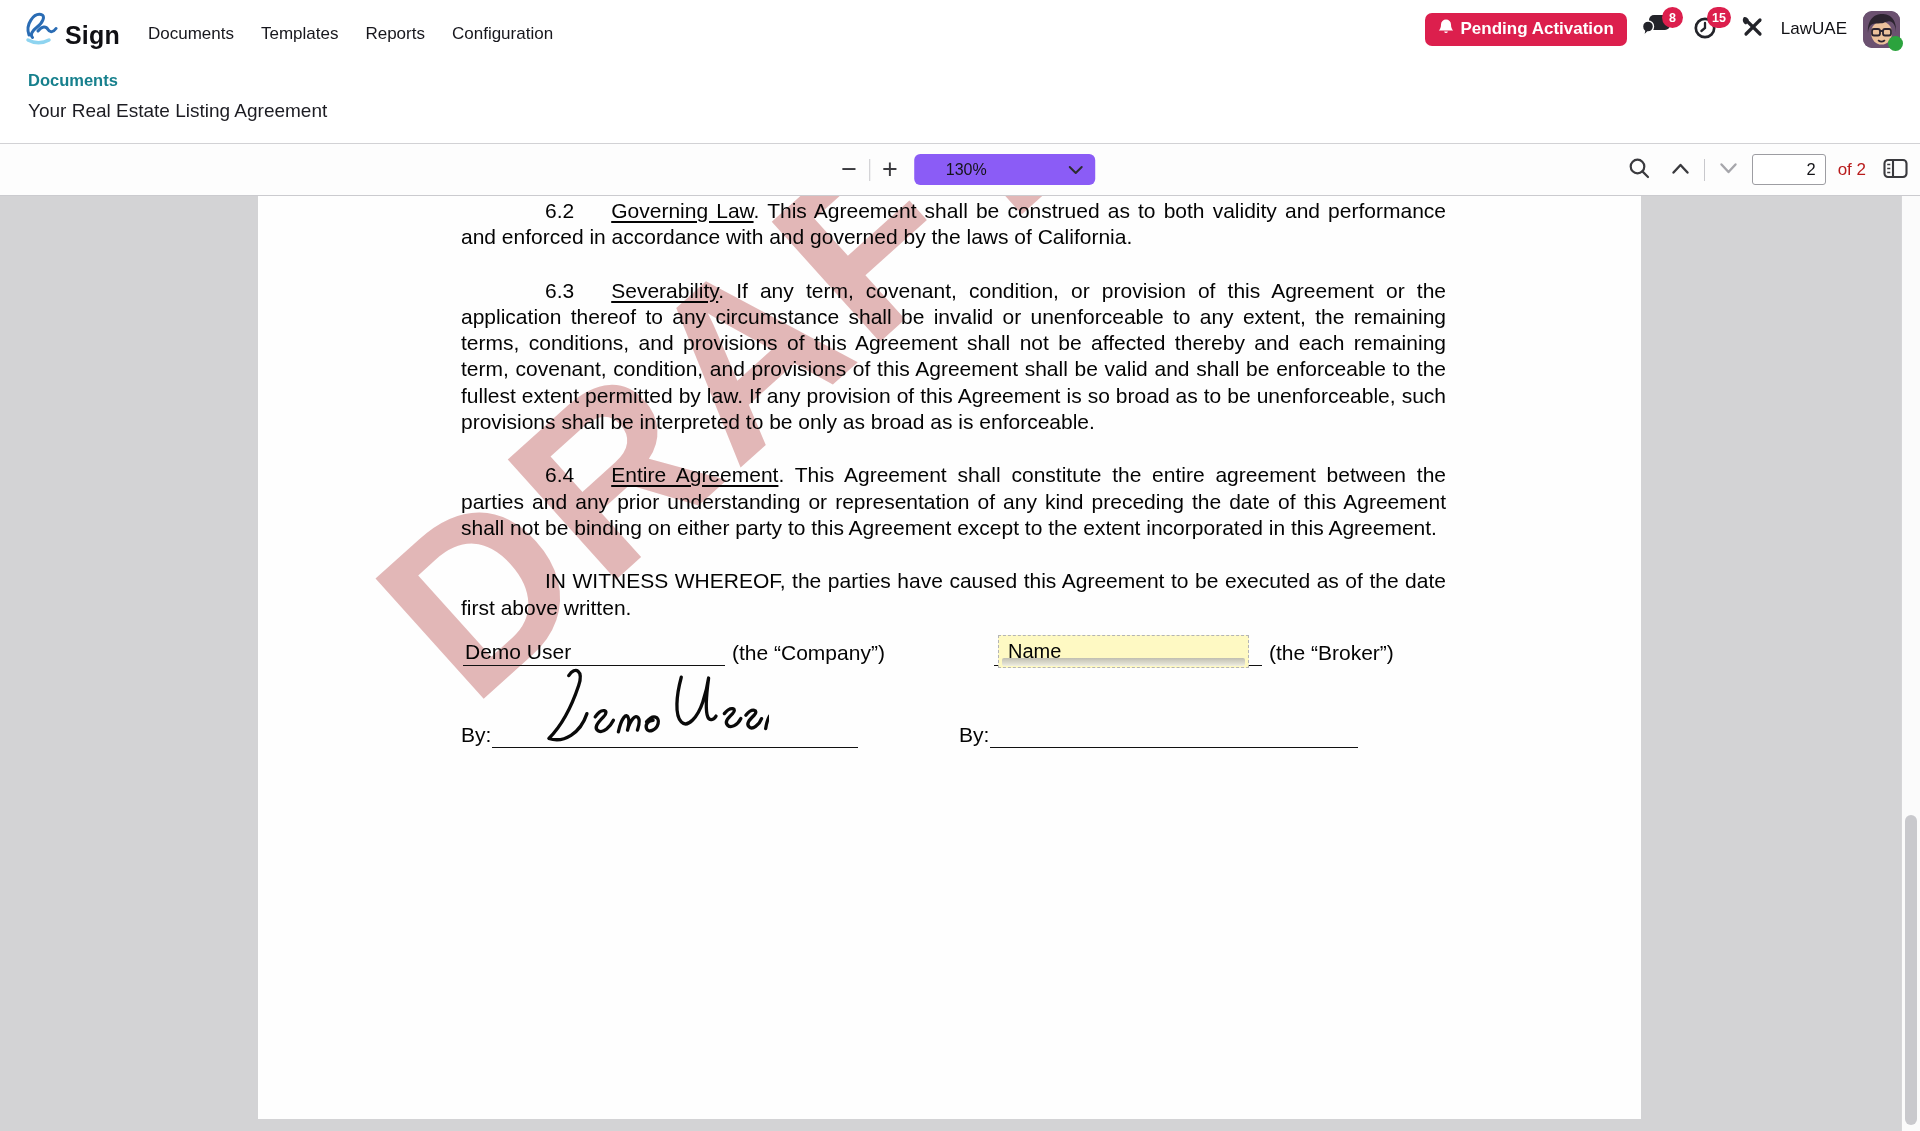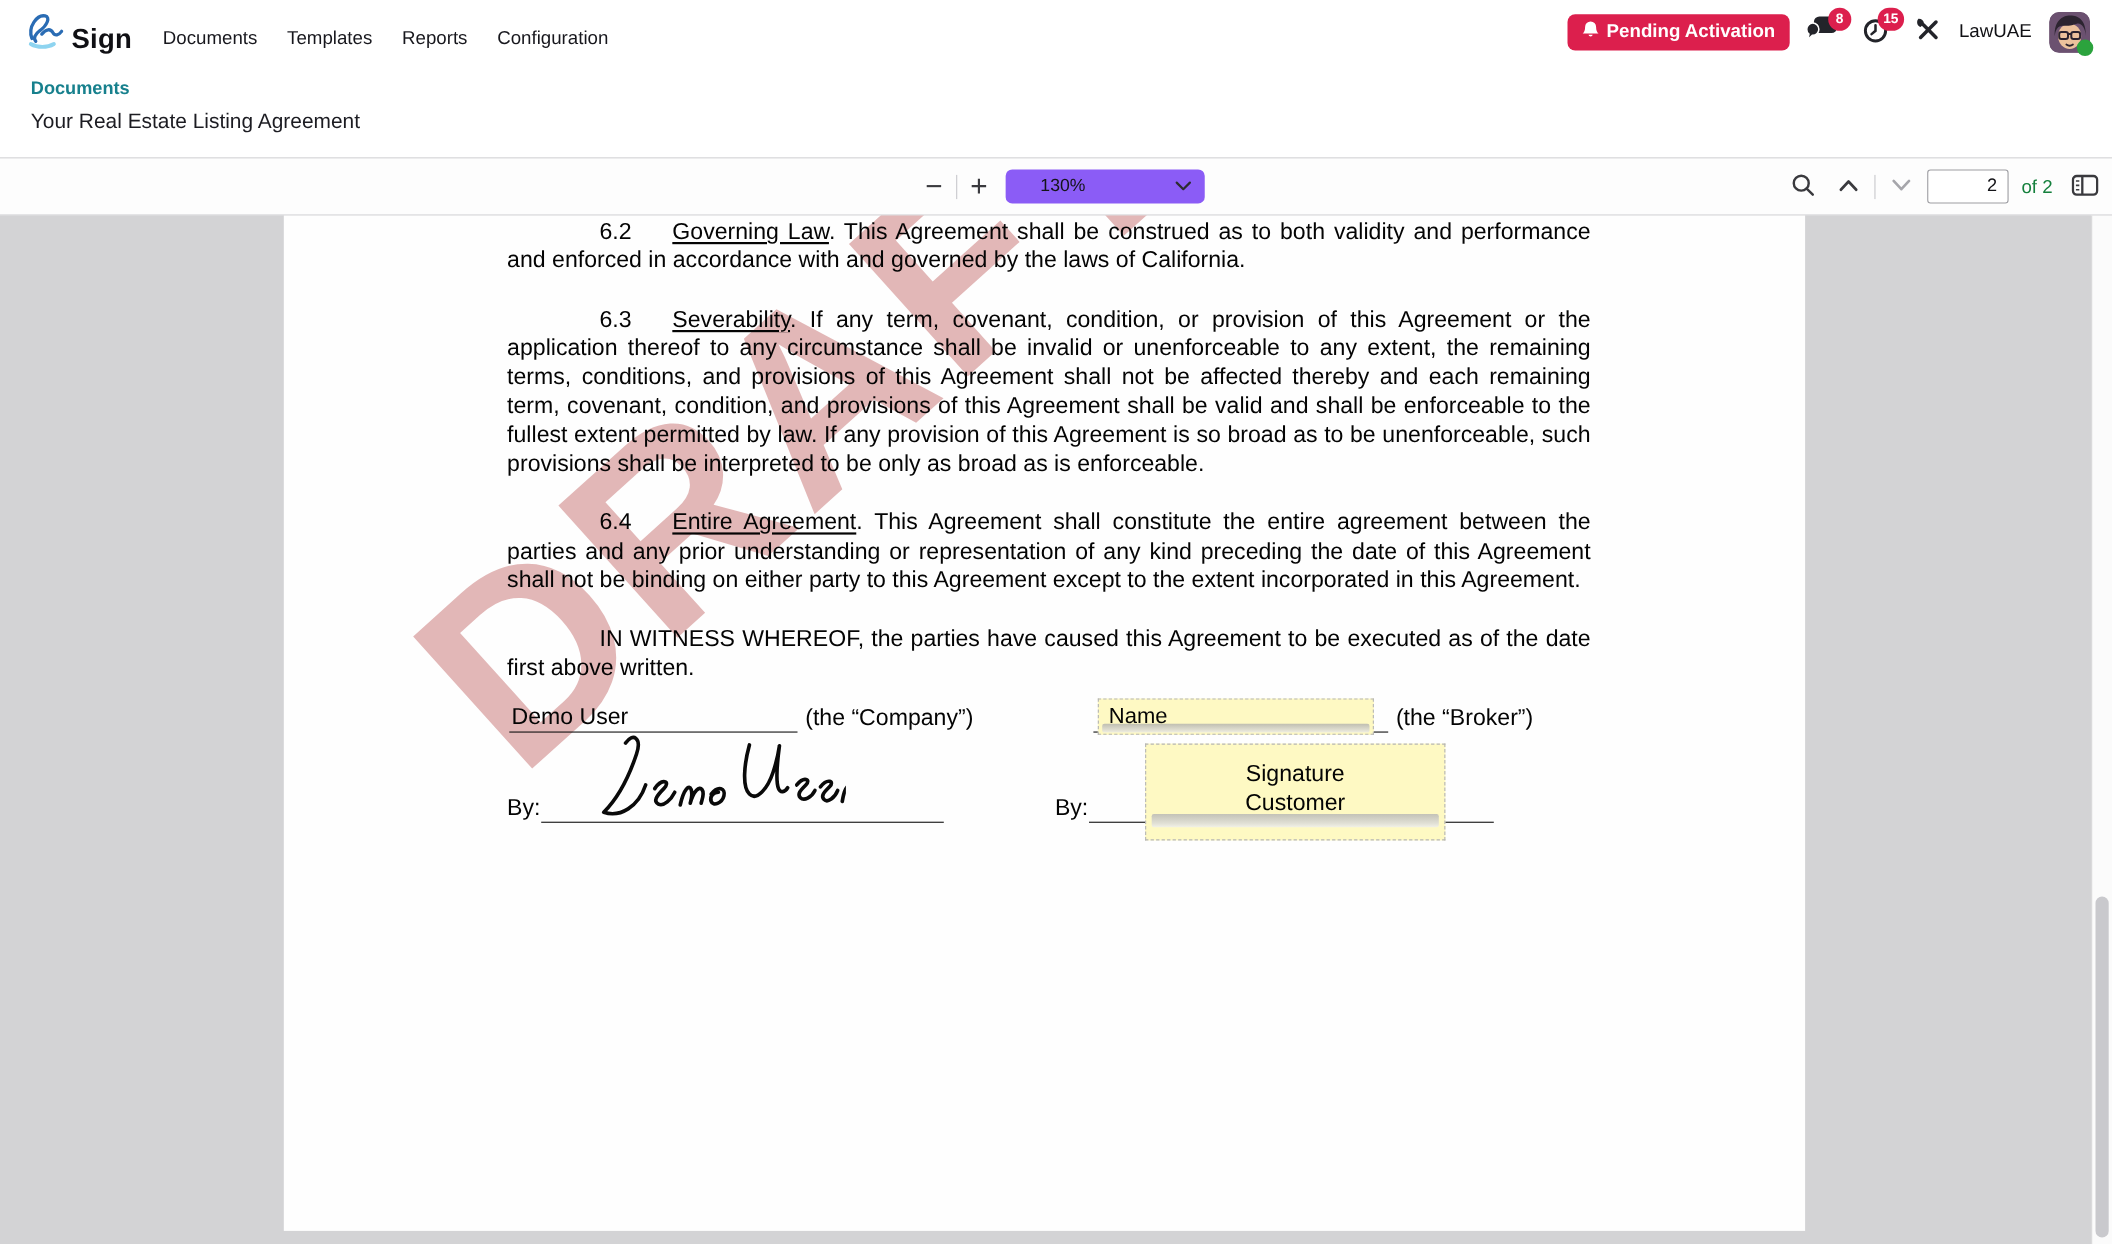--- a/index.html
+++ b/index.html
@@ -46,21 +46,21 @@
   .tb-right { position:absolute; right:10px; top:0; height:100%; display:flex; align-items:center; gap:12px; }
   .tb-btn { background:none; border:none; cursor:pointer; display:flex; align-items:center;
             justify-content:center; font-family:inherit; padding:2px; }
   .zoom-glyph { font-size:27px; font-weight:300; color:#3a3a3e; line-height:1; }
   .tb-divider { width:1px; height:22px; background:#c8c8cc; }
   .zoom-select { display:flex; align-items:center; justify-content:space-between; width:181px;
                  height:31px; background:#8b5cf6; border-radius:6px; padding:0 12px 0 32px;
                  font-size:16px; color:#141418; cursor:pointer; margin-left:4px; }
   .page-input { width:74px; height:31px; border:1px solid #9d9da2; border-radius:3px;
                 font-size:16.5px; text-align:right; padding-right:9px; font-family:inherit; color:#141418; background:#fff; }
-  .page-total { font-size:17px; color:#15803d; }
+  .page-total { font-size:17px; color:#b91c1c; }
 
   
   .viewer { position:relative; height:935px; background:#d3d3d5; }
   .page { position:absolute; left:258px; top:0; width:1383px; height:923px; background:#fefefe;
           overflow:hidden; font-size:21px; line-height:26.3px; color:#040404; }
   .page-inner { position:relative; z-index:1; padding:2px 195px 0 203px; }
   .watermark { position:absolute; left:160px; top:440px; transform:rotate(-42deg);
                transform-origin:left center; font-size:235px; font-weight:700; letter-spacing:8px;
                color:rgba(197,106,106,0.48); white-space:nowrap; z-index:0; user-select:none; }
   .doc-p { margin:0 0 27px; text-indent:84px; text-align:justify; }
@@ -285,25 +285,20 @@
             <path d="M262 60 C270 50 278 54 272 60 C266 66 262 70 266 74 C270 78 278 72 281 64"></path>
             <path d="M286 76 C288 64 291 58 295 59"></path>
           </svg>
         </span>
 
         <div class="sig-row" style="left:498px; top:84px;">
           <span class="by-label">By:</span>
           <span class="plain-line" style="width:368px;"></span>
         </div>
 
-        <div class="dashed-field sigcust-field">
-          <div>Signature</div>
-          <div>Customer</div>
-          <span class="sigcust-bar"></span>
-        </div>
 
       </div>
     </div>
   </div>
 
   <div class="scrollbar">
     <span class="scroll-thumb"></span>
   </div>
 </div>
 

